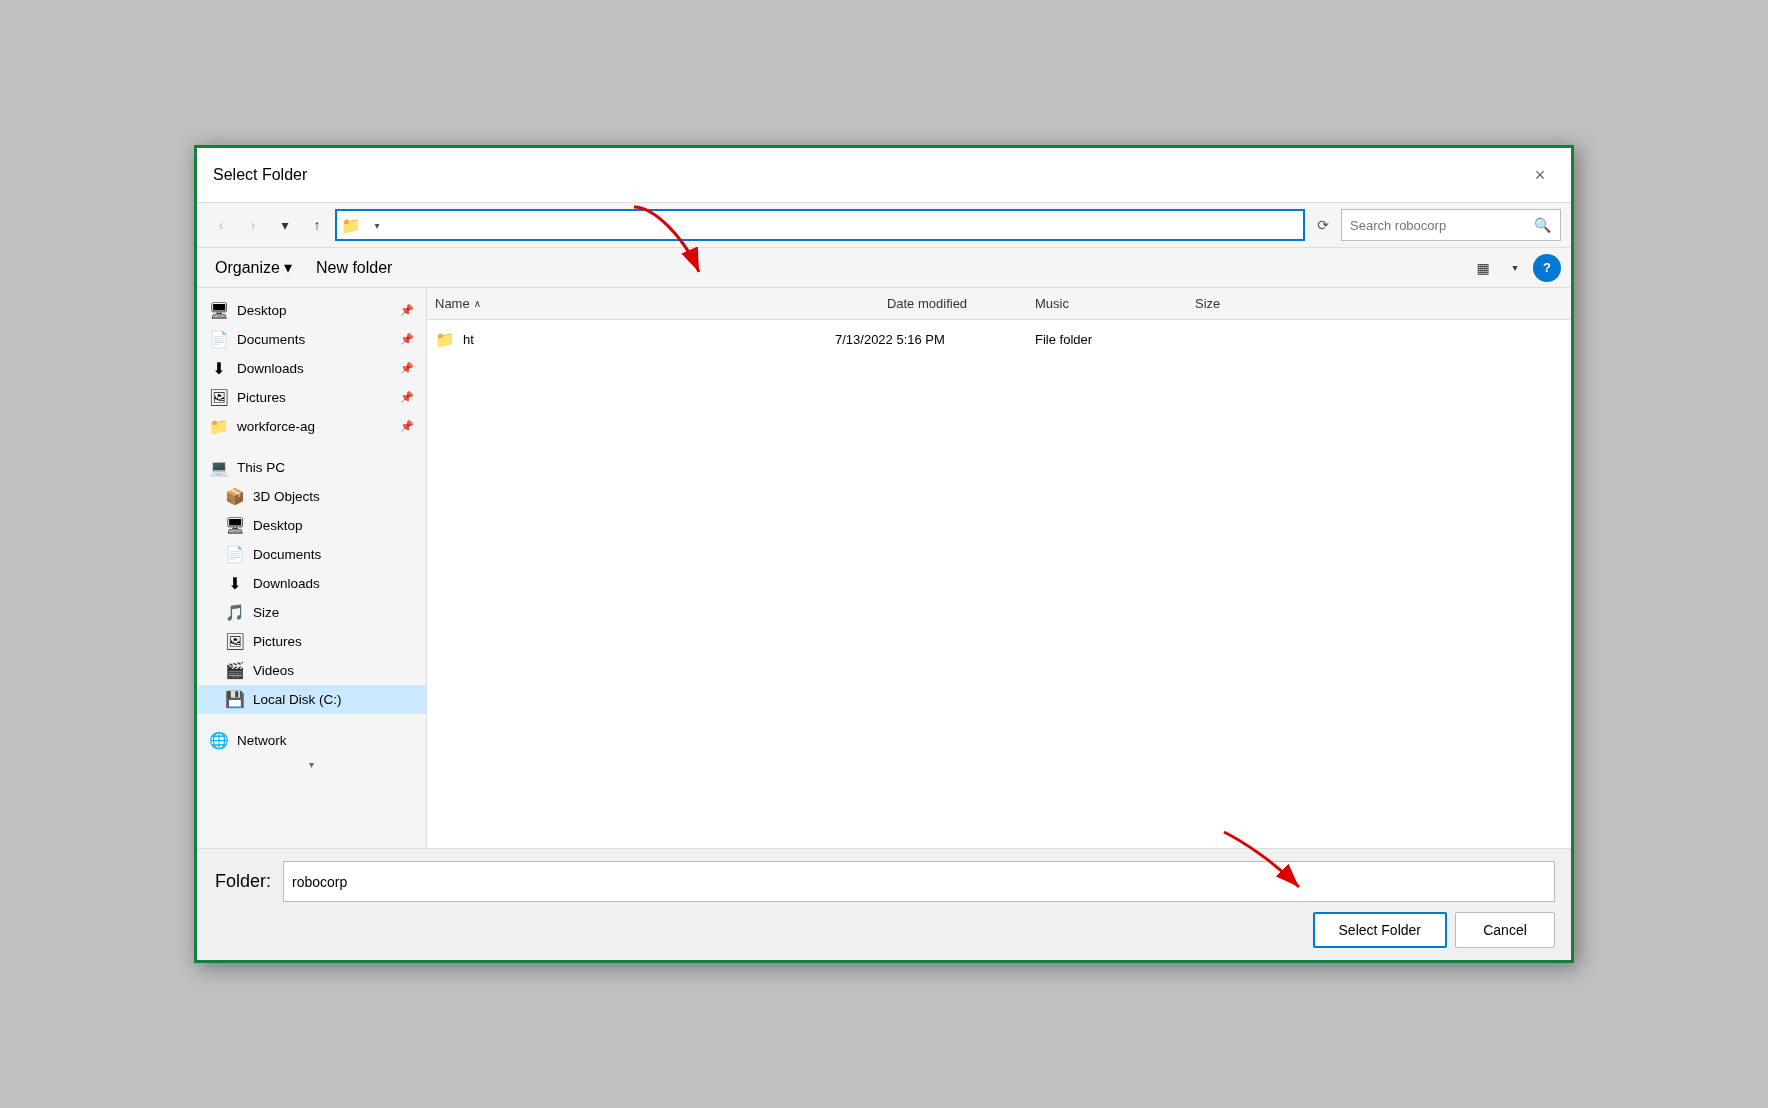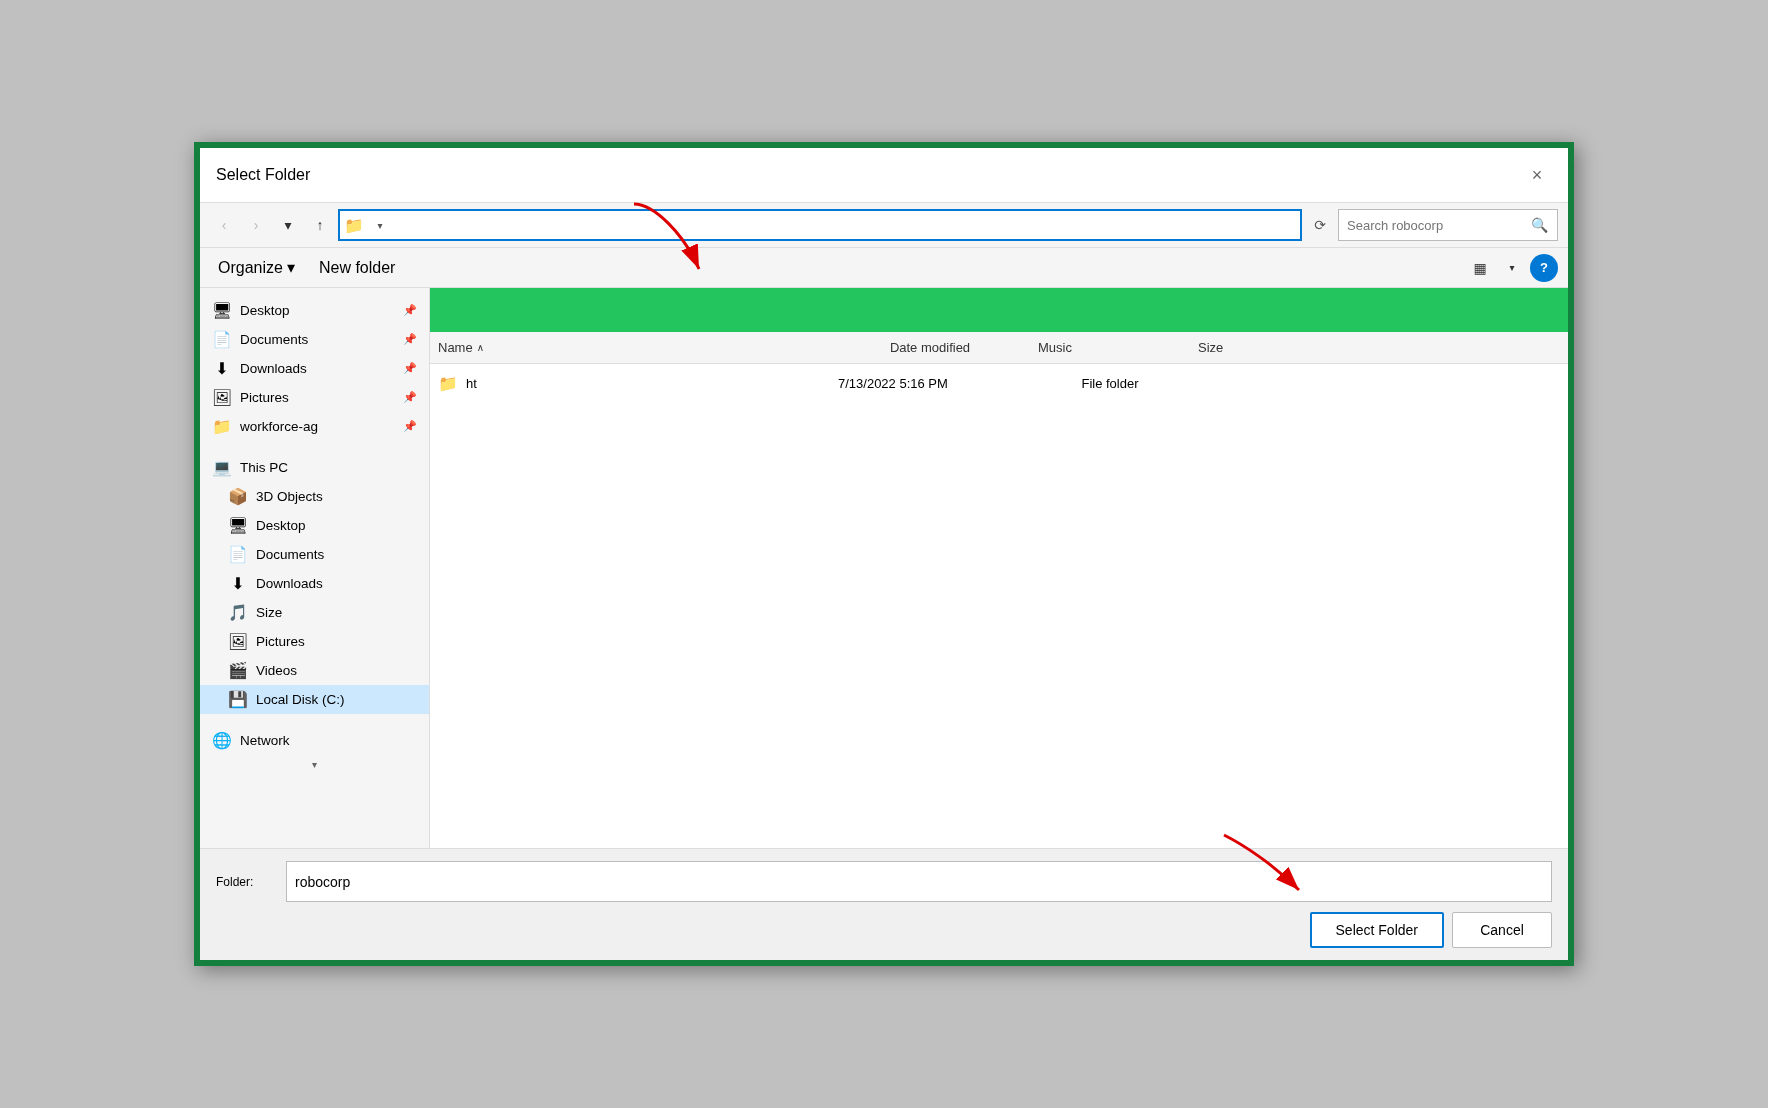--- a/index.html
+++ b/index.html
@@ -7,22 +7,22 @@
       background: #c0c0c0;
       display: flex;
       align-items: center;
       justify-content: center;
       min-height: 100vh;
       font-family: 'Segoe UI', Arial, sans-serif;
       font-size: 14px;
     }
     .dialog {
       width: 1380px;
-      background: #22c55e;
-      border: 6px solid #15803d;
+      background: #14b8a6;
+      border: 3px solid #15803d;
       box-shadow: 4px 4px 20px rgba(0,0,0,0.4);
       display: flex;
       flex-direction: column;
     }
     .title-bar {
       background: #fff;
       padding: 12px 16px;
       display: flex;
       align-items: center;
       justify-content: space-between;
@@ -235,21 +235,20 @@
       cursor: pointer;
       color: #666;
       font-size: 10px;
     }
 
     .file-area {
       flex: 1;
       background: #fff;
       display: flex;
       flex-direction: column;
-      margin-top: 44px;
     }
     .file-list-header {
       display: flex;
       align-items: center;
       padding: 6px 0;
       border-bottom: 1px solid #ddd;
       background: #f5f5f5;
     }
     .col-header {
       font-size: 13px;
@@ -277,42 +276,42 @@
       padding: 4px 0;
       cursor: pointer;
     }
     .file-cell {
       padding: 2px 8px;
       font-size: 13px;
       color: #000;
     }
     .file-cell.name { width: 400px; display: flex; align-items: center; gap: 8px; }
     .file-cell.date { width: 200px; }
-    .file-cell.type { width: 160px; text-align: center; }
+    .file-cell.type { width: 160px; }
     .file-cell.size { width: 120px; }
     .folder-icon-sm { color: #e6a817; font-size: 16px; }
 
     .footer {
       background: #f0f0f0;
       border-top: 1px solid #ddd;
       padding: 12px 16px;
       display: flex;
       flex-direction: column;
       gap: 10px;
     }
     .folder-input-row {
       display: flex;
       align-items: center;
       gap: 10px;
     }
     .folder-label {
-      font-size: 12px;
+      font-size: 18px;
       color: #000;
       width: 60px;
-      text-align: left;
+      text-align: center;
     }
     .folder-input {
       flex: 1;
       height: 41px;
       border: 1px solid #bbb;
       padding: 0 8px;
       font-size: 14px;
       font-family: 'Segoe UI', Arial, sans-serif;
       outline: none;
     }

